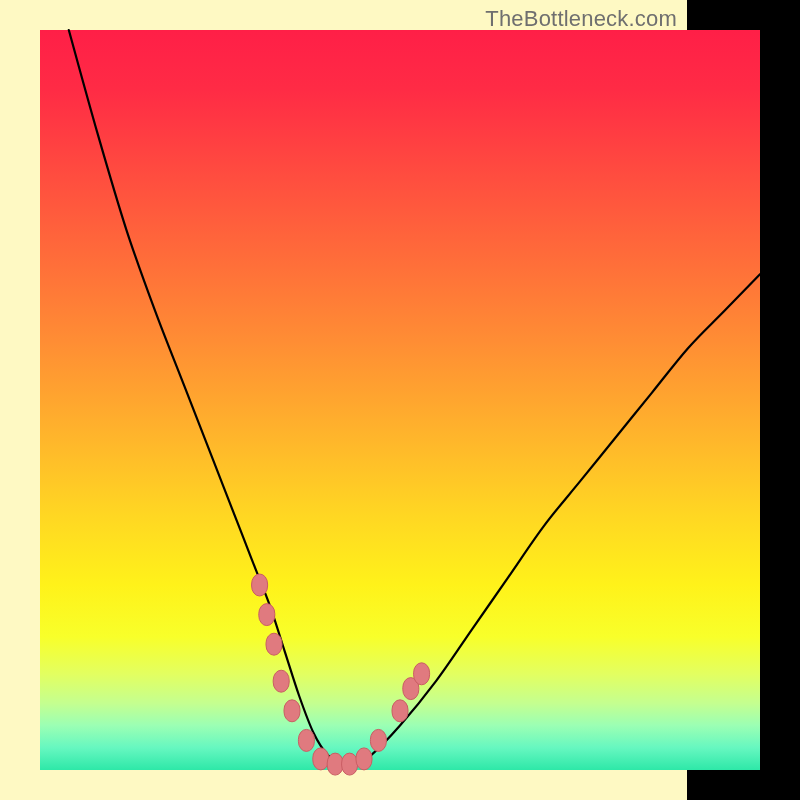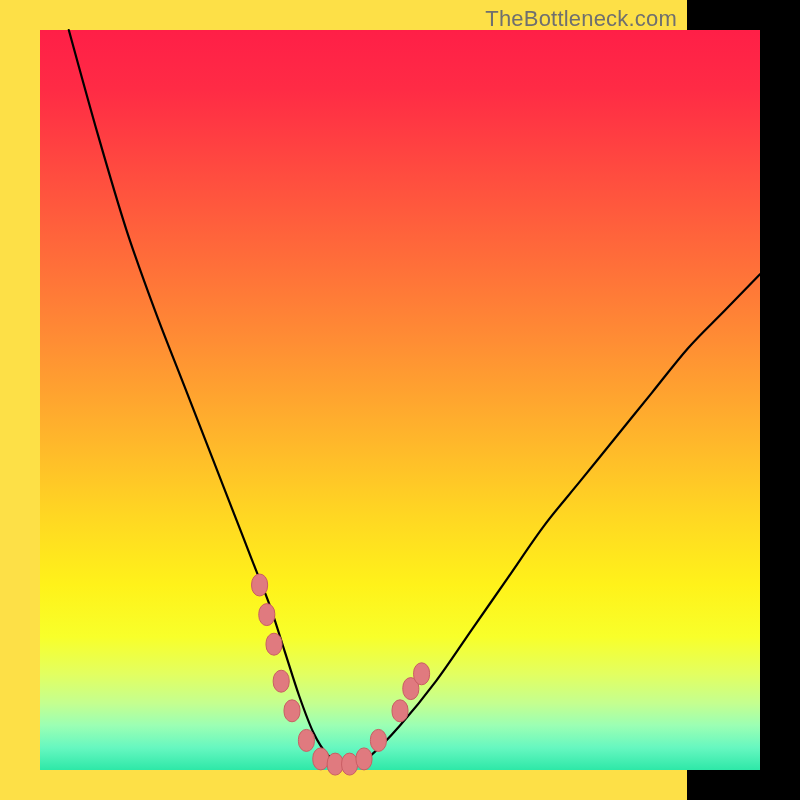--- a/index.html
+++ b/index.html
@@ -8,21 +8,21 @@
     width: 800px;
     height: 800px;
     background: #000;
     overflow: hidden;
     font-family: Arial, Helvetica, sans-serif;
   }
   .frame {
     position: absolute;
     left: 0; top: 0;
     width: 687px; height: 800px;
-    background: #fde047;
+    background: #fef9c3;
   }
   .plot-area {
     position: absolute;
     left: 40px;
     top: 30px;
     width: 720px;
     height: 740px;
     background: linear-gradient(to bottom,
       #ff1f47 0%,
       #ff2b45 8%,

